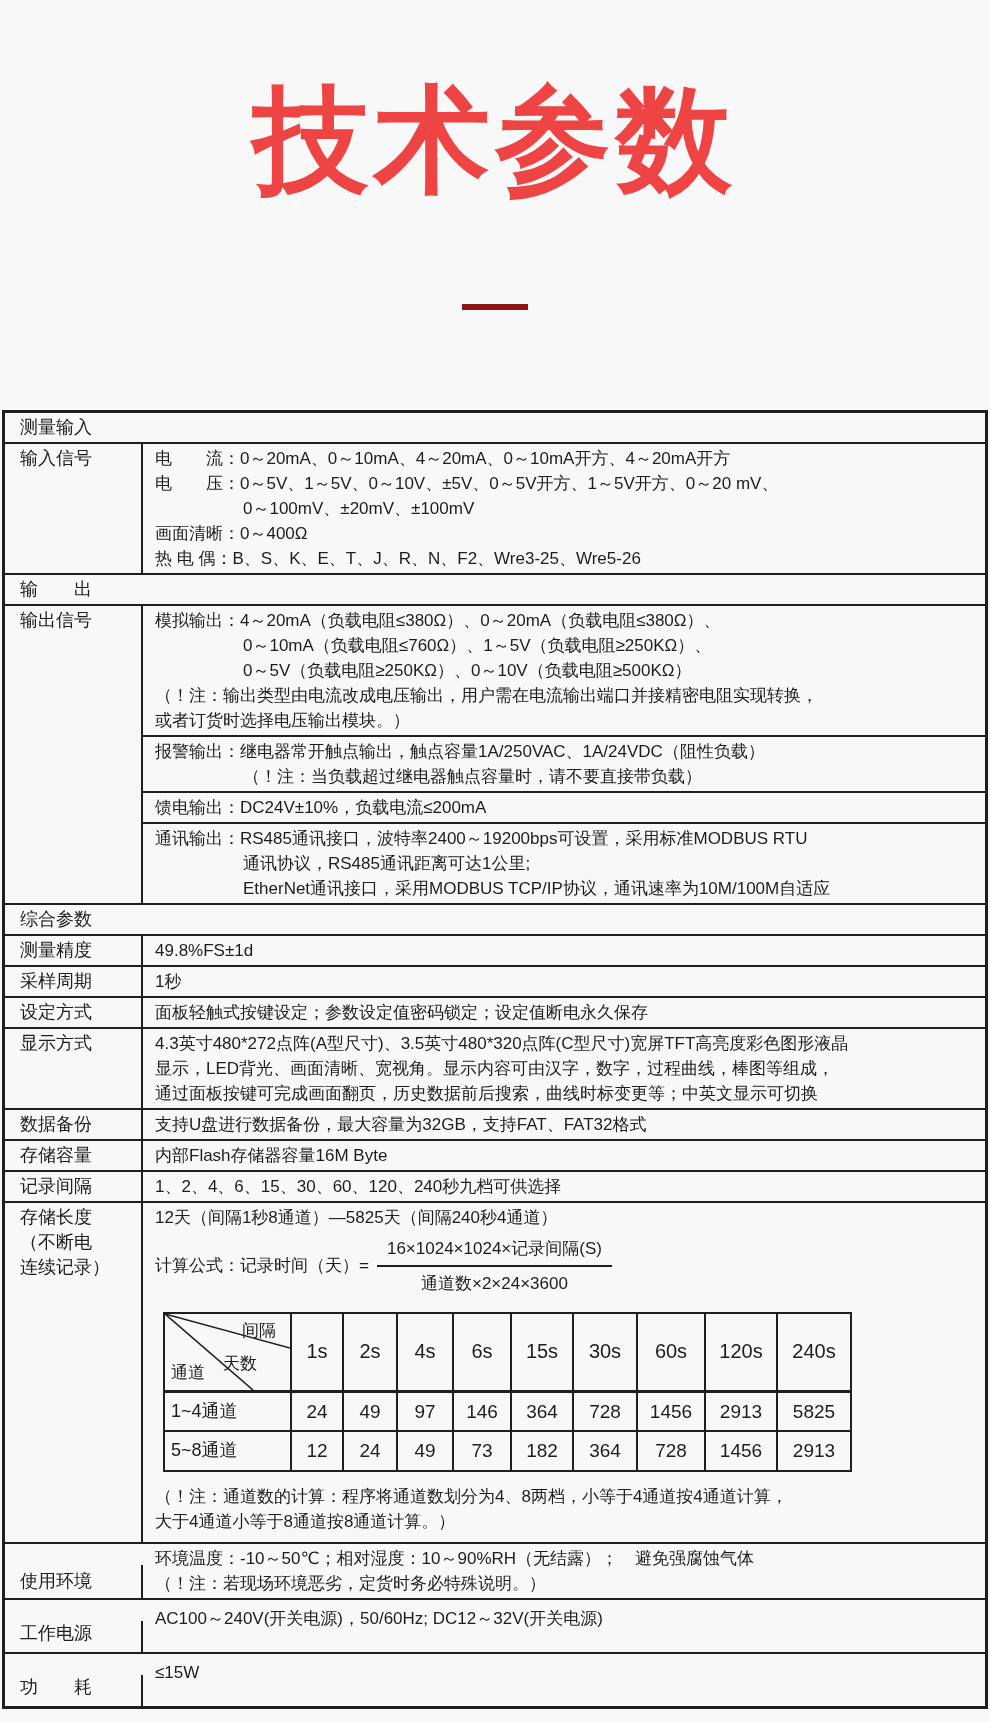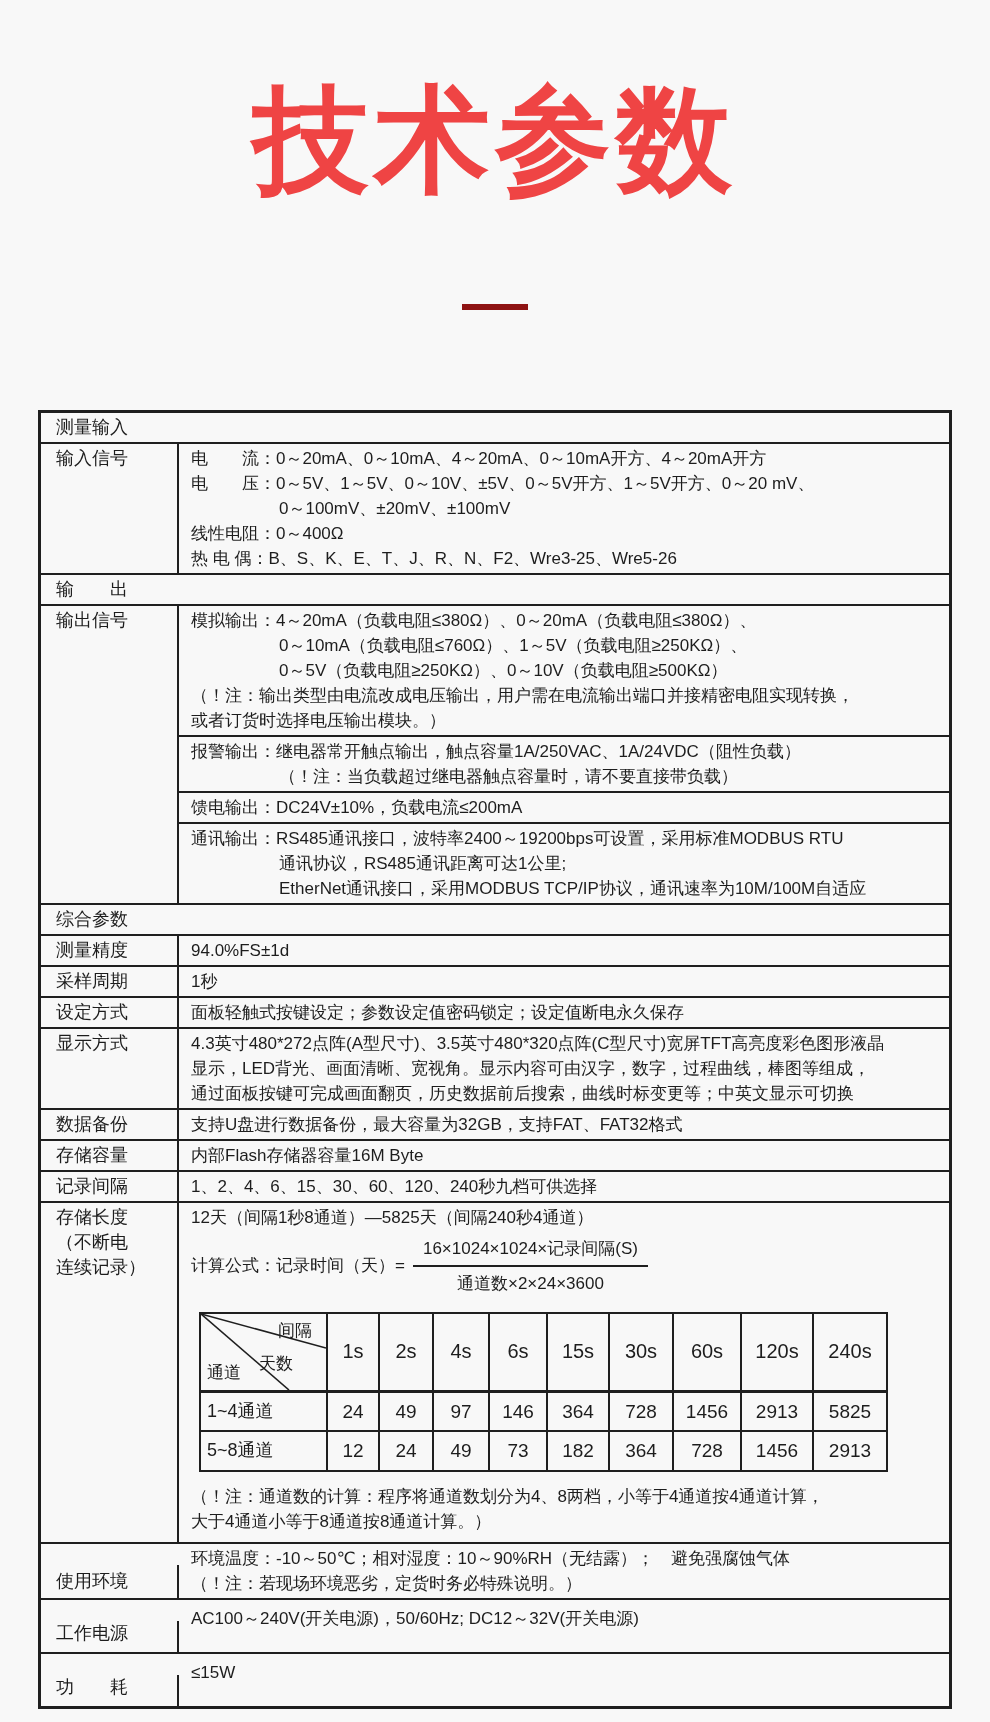--- a/index.html
+++ b/index.html
@@ -7,21 +7,21 @@
     width:990px;height:1722px;overflow:hidden;
     background:#f8f8f8;color:#1d1d1d;
     font-family:"Liberation Sans","DejaVu Sans",sans-serif;
   }
   .page-title{
     margin:0;padding-top:80px;text-align:center;
     font-size:116px;font-weight:900;letter-spacing:5px;line-height:1.05;color:#ef4444;
   }
   .accent-bar{width:66px;height:6px;margin:102px auto 0;background:#8e1313;}
   .spec-table{
-    width:914px;margin:100px auto 0;border:3px solid #1f1f1f;box-sizing:border-box;
+    width:986px;margin:100px auto 0;border:3px solid #1f1f1f;box-sizing:border-box;
     font-size:17px;line-height:25px;
   }
   .row{display:flex;border-top:2px solid #1f1f1f;}
   .row:first-child{border-top:0;}
   .lbl{flex:0 0 138px;border-right:2px solid #1f1f1f;padding:2px 6px 2px 15px;font-size:18px;box-sizing:border-box;}
   .lbl-full{flex:1;padding:2px 6px 2px 15px;font-size:18px;}
   .val{flex:1;padding:2px 12px;box-sizing:border-box;min-width:0;}
   .val-blocks{padding:0;}
   .block{padding:2px 12px;}
   .block + .block{border-top:2px solid #1f1f1f;}
@@ -75,21 +75,21 @@
     <div class="row sec">
       <div class="lbl-full">测量输入</div>
     </div>
 
     <div class="row">
       <div class="lbl">输入信号</div>
       <div class="val">
         <div class="spec-line"><span>电　　流：</span><span>0～20mA、0～10mA、4～20mA、0～10mA开方、4～20mA开方</span></div>
         <div class="spec-line"><span>电　　压：</span><span>0～5V、1～5V、0～10V、±5V、0～5V开方、1～5V开方、0～20 mV、</span></div>
         <div class="spec-cont">0～100mV、±20mV、±100mV</div>
-        <div class="spec-line"><span>线性电阻：</span><span>0～400Ω</span></div>
+        <div class="spec-line"><span>画面清晰：</span><span>0～400Ω</span></div>
         <div class="spec-line"><span>热 电 偶：</span><span>B、S、K、E、T、J、R、N、F2、Wre3-25、Wre5-26</span></div>
       </div>
     </div>
 
     <div class="row sec">
       <div class="lbl-full">输　　出</div>
     </div>
 
     <div class="row">
       <div class="lbl">输出信号</div>
@@ -115,21 +115,21 @@
         </div>
       </div>
     </div>
 
     <div class="row sec">
       <div class="lbl-full">综合参数</div>
     </div>
 
     <div class="row">
       <div class="lbl">测量精度</div>
-      <div class="val">94.0%FS±1d</div>
+      <div class="val">49.8%FS±1d</div>
     </div>
 
     <div class="row">
       <div class="lbl">采样周期</div>
       <div class="val">1秒</div>
     </div>
 
     <div class="row">
       <div class="lbl">设定方式</div>
       <div class="val">面板轻触式按键设定；参数设定值密码锁定；设定值断电永久保存</div>

